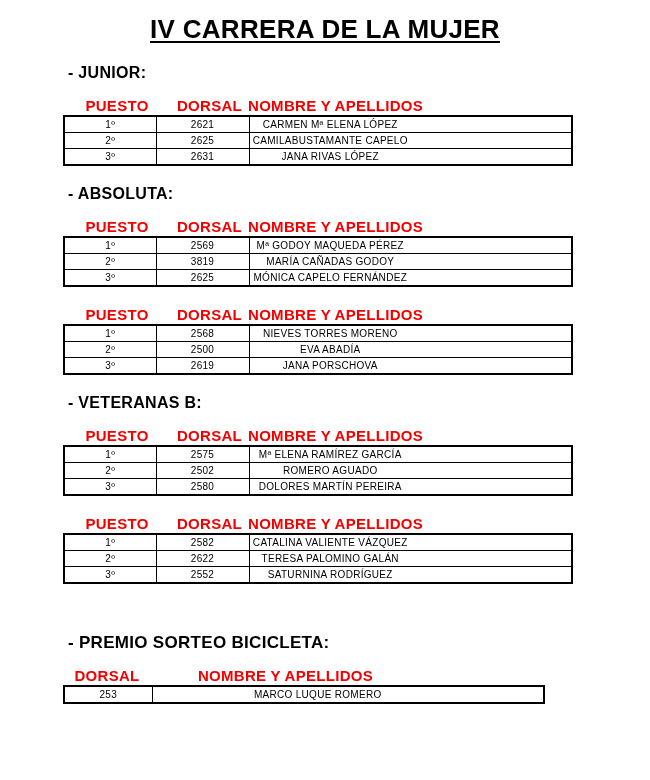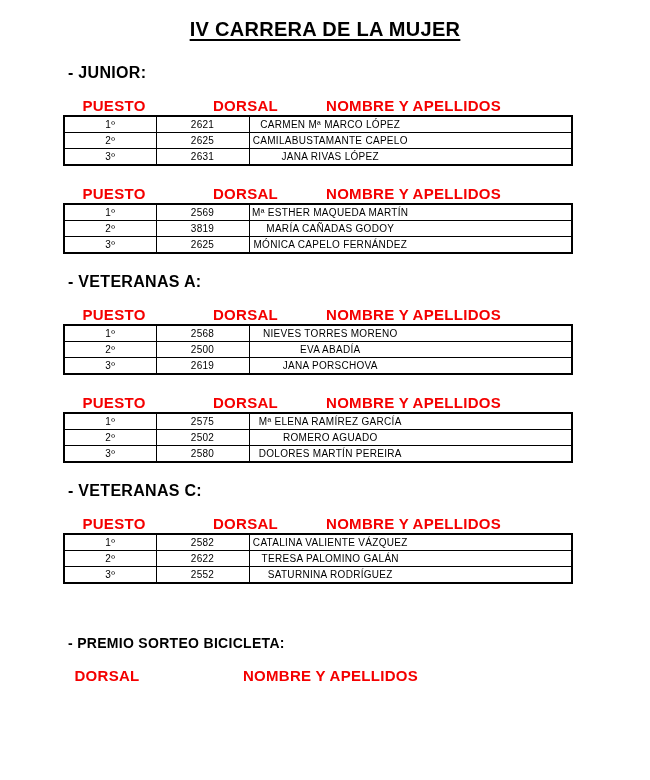--- a/index.html
+++ b/index.html
@@ -10,29 +10,29 @@
   *{box-sizing:border-box;}
   html,body{margin:0;padding:0;}
   body{
     width:650px;height:780px;background:var(--paper);
     font-family:"Liberation Sans",sans-serif;font-weight:bold;color:var(--ink);
     letter-spacing:0.3px;overflow:hidden;
   }
   .page{position:relative;width:650px;height:780px;}
   .title{
     margin:16px 0 0 0;text-align:center;
-    font-size:20px;line-height:26px;font-weight:bold;
+    font-size:26px;line-height:26px;font-weight:bold;
     text-decoration:underline;text-underline-offset:3px;text-decoration-thickness:2px;
   }
   .section{margin:20px 0 16px 63px;}
   .section.first{margin-top:23px;}
   .section.premio{margin-top:52px;}
   .sec-heading{font-size:16px;line-height:16px;margin-left:5px;}
-  .section.premio .sec-heading{font-size:14px;line-height:14px;}
-  .thead{display:flex;margin-top:17px;color:var(--red);font-size:15px;line-height:15px;height:15px;gap:45px;}
+  .section.premio .sec-heading{font-size:17px;line-height:14px;}
+  .thead{display:flex;margin-top:17px;color:var(--red);font-size:15px;line-height:15px;height:15px;}
   .section.premio .thead{margin-top:18px;}
   .th{text-align:center;white-space:nowrap;}
   .th.c1{width:92px;padding-left:16px;}
   .th.c2{width:93px;padding-left:16px;}
   .th.c3{width:324px;padding-right:160px;}
   .th.p1{width:88px;padding-left:0;}
   .th.p2{width:394px;padding-right:125px;}
   table{
     border-collapse:collapse;table-layout:fixed;
     margin-top:2px;width:510px;
@@ -67,21 +67,21 @@
       <colgroup>
           <col style="width:92px">
           <col style="width:93px">
           <col>
         </colgroup>
       <tbody>
           <tr>
         <td>1º</td>
         <td>2621</td>
         <td class="name">
-              <div class="cc">CARMEN Mª MARCO LÓPEZ</div>
+              <div class="cc">CARMEN Mª ELENA LÓPEZ</div>
             </td>
       </tr>
       <tr>
         <td>2º</td>
         <td>2625</td>
         <td class="name">
               <div class="cc">CAMILABUSTAMANTE CAPELO</div>
             </td>
       </tr>
       <tr>
@@ -89,37 +89,38 @@
         <td>2631</td>
         <td class="name">
               <div class="cc">JANA RIVAS LÓPEZ</div>
             </td>
       </tr>
     </tbody>
       </table>
   </div>
 
   <div class="section">
+    <div class="sec-heading">- ABSOLUTA:</div>
     <div class="thead">
       <span class="th c1">PUESTO</span>
       <span class="th c2">DORSAL</span>
       <span class="th c3">NOMBRE Y APELLIDOS</span>
     </div>
     <table>
       <colgroup>
           <col style="width:92px">
           <col style="width:93px">
           <col>
         </colgroup>
       <tbody>
           <tr>
         <td>1º</td>
         <td>2569</td>
         <td class="name">
-              <div class="cc">Mª ESTHER MAQUEDA MARTÍN</div>
+              <div class="cc">Mª GODOY MAQUEDA PÉREZ</div>
             </td>
       </tr>
       <tr>
         <td>2º</td>
         <td>3819</td>
         <td class="name">
               <div class="cc">MARÍA CAÑADAS GODOY</div>
             </td>
       </tr>
       <tr>
@@ -127,21 +128,20 @@
         <td>2625</td>
         <td class="name">
               <div class="cc">MÓNICA CAPELO FERNÁNDEZ</div>
             </td>
       </tr>
     </tbody>
       </table>
   </div>
 
   <div class="section">
-    <div class="sec-heading">- VETERANAS A:</div>
     <div class="thead">
       <span class="th c1">PUESTO</span>
       <span class="th c2">DORSAL</span>
       <span class="th c3">NOMBRE Y APELLIDOS</span>
     </div>
     <table>
       <colgroup>
           <col style="width:92px">
           <col style="width:93px">
           <col>
@@ -166,20 +166,21 @@
         <td>2619</td>
         <td class="name">
               <div class="cc">JANA PORSCHOVA</div>
             </td>
       </tr>
     </tbody>
       </table>
   </div>
 
   <div class="section">
+    <div class="sec-heading">- VETERANAS B:</div>
     <div class="thead">
       <span class="th c1">PUESTO</span>
       <span class="th c2">DORSAL</span>
       <span class="th c3">NOMBRE Y APELLIDOS</span>
     </div>
     <table>
       <colgroup>
           <col style="width:92px">
           <col style="width:93px">
           <col>
@@ -204,21 +205,20 @@
         <td>2580</td>
         <td class="name">
               <div class="cc">DOLORES MARTÍN PEREIRA</div>
             </td>
       </tr>
     </tbody>
       </table>
   </div>
 
   <div class="section">
-    <div class="sec-heading">- VETERANAS C:</div>
     <div class="thead">
       <span class="th c1">PUESTO</span>
       <span class="th c2">DORSAL</span>
       <span class="th c3">NOMBRE Y APELLIDOS</span>
     </div>
     <table>
       <colgroup>
           <col style="width:92px">
           <col style="width:93px">
           <col>
@@ -248,15 +248,29 @@
     </tbody>
       </table>
   </div>
 
   <div class="section premio">
     <div class="sec-heading">- PREMIO SORTEO BICICLETA:</div>
     <div class="thead">
       <span class="th p1">DORSAL</span>
       <span class="th p2">NOMBRE Y APELLIDOS</span>
     </div>
+    <table class="premio-table">
+      <colgroup>
+          <col style="width:88px">
+          <col>
+        </colgroup>
+      <tbody>
+          <tr>
+        <td>253</td>
+        <td class="name-premio">
+              <div class="cc">MARCO LUQUE ROMERO</div>
+            </td>
+      </tr>
+    </tbody>
+      </table>
   </div>
 
 </div>
 
 </body></html>

